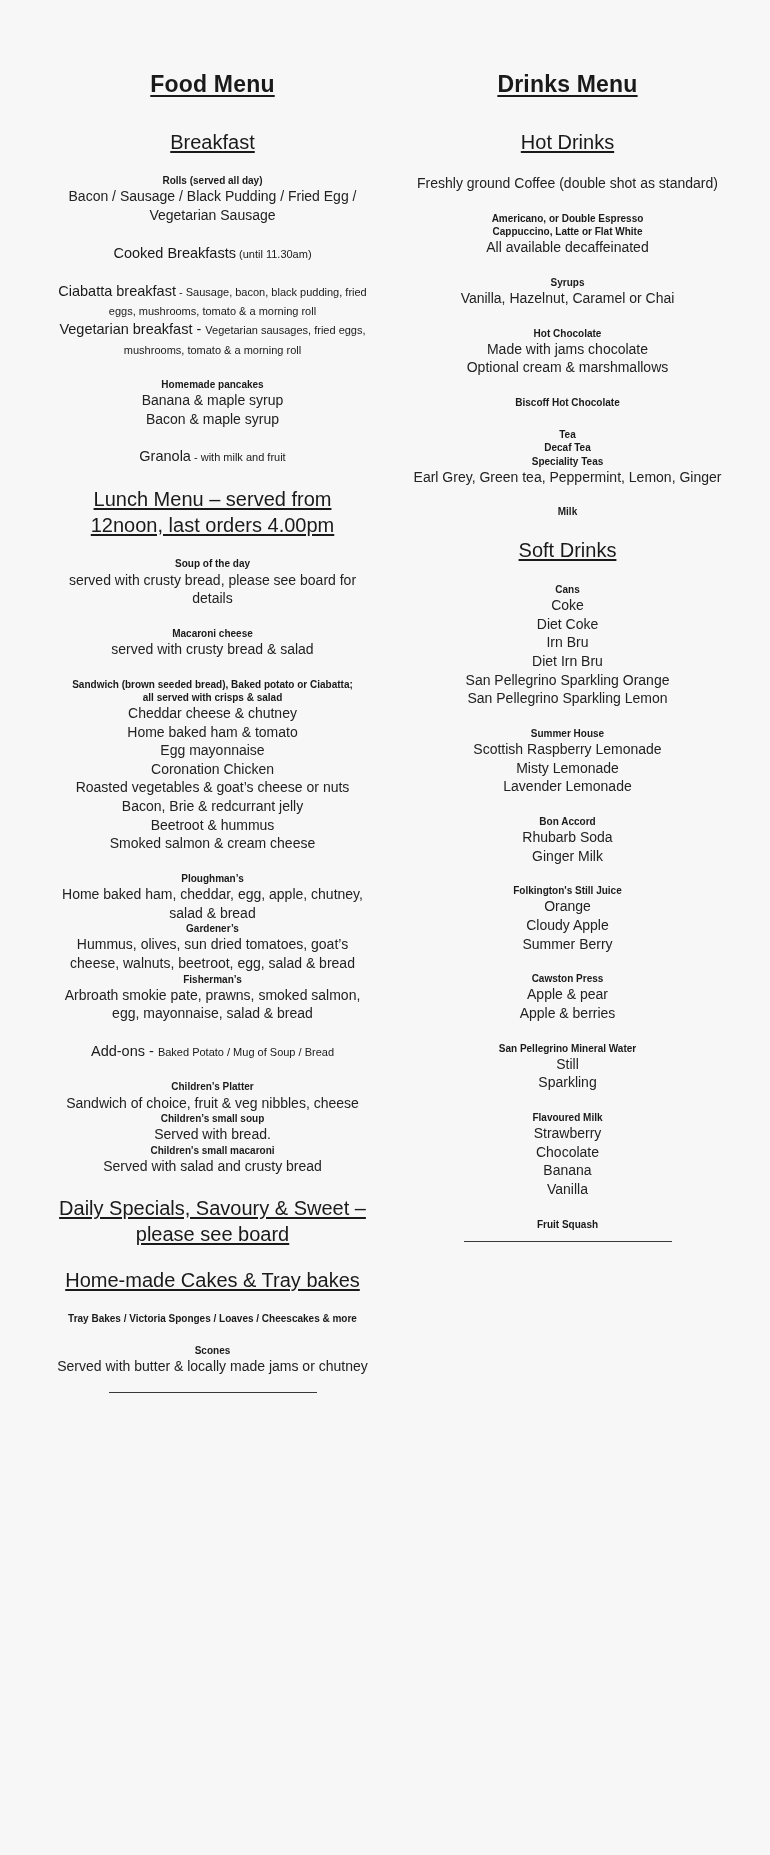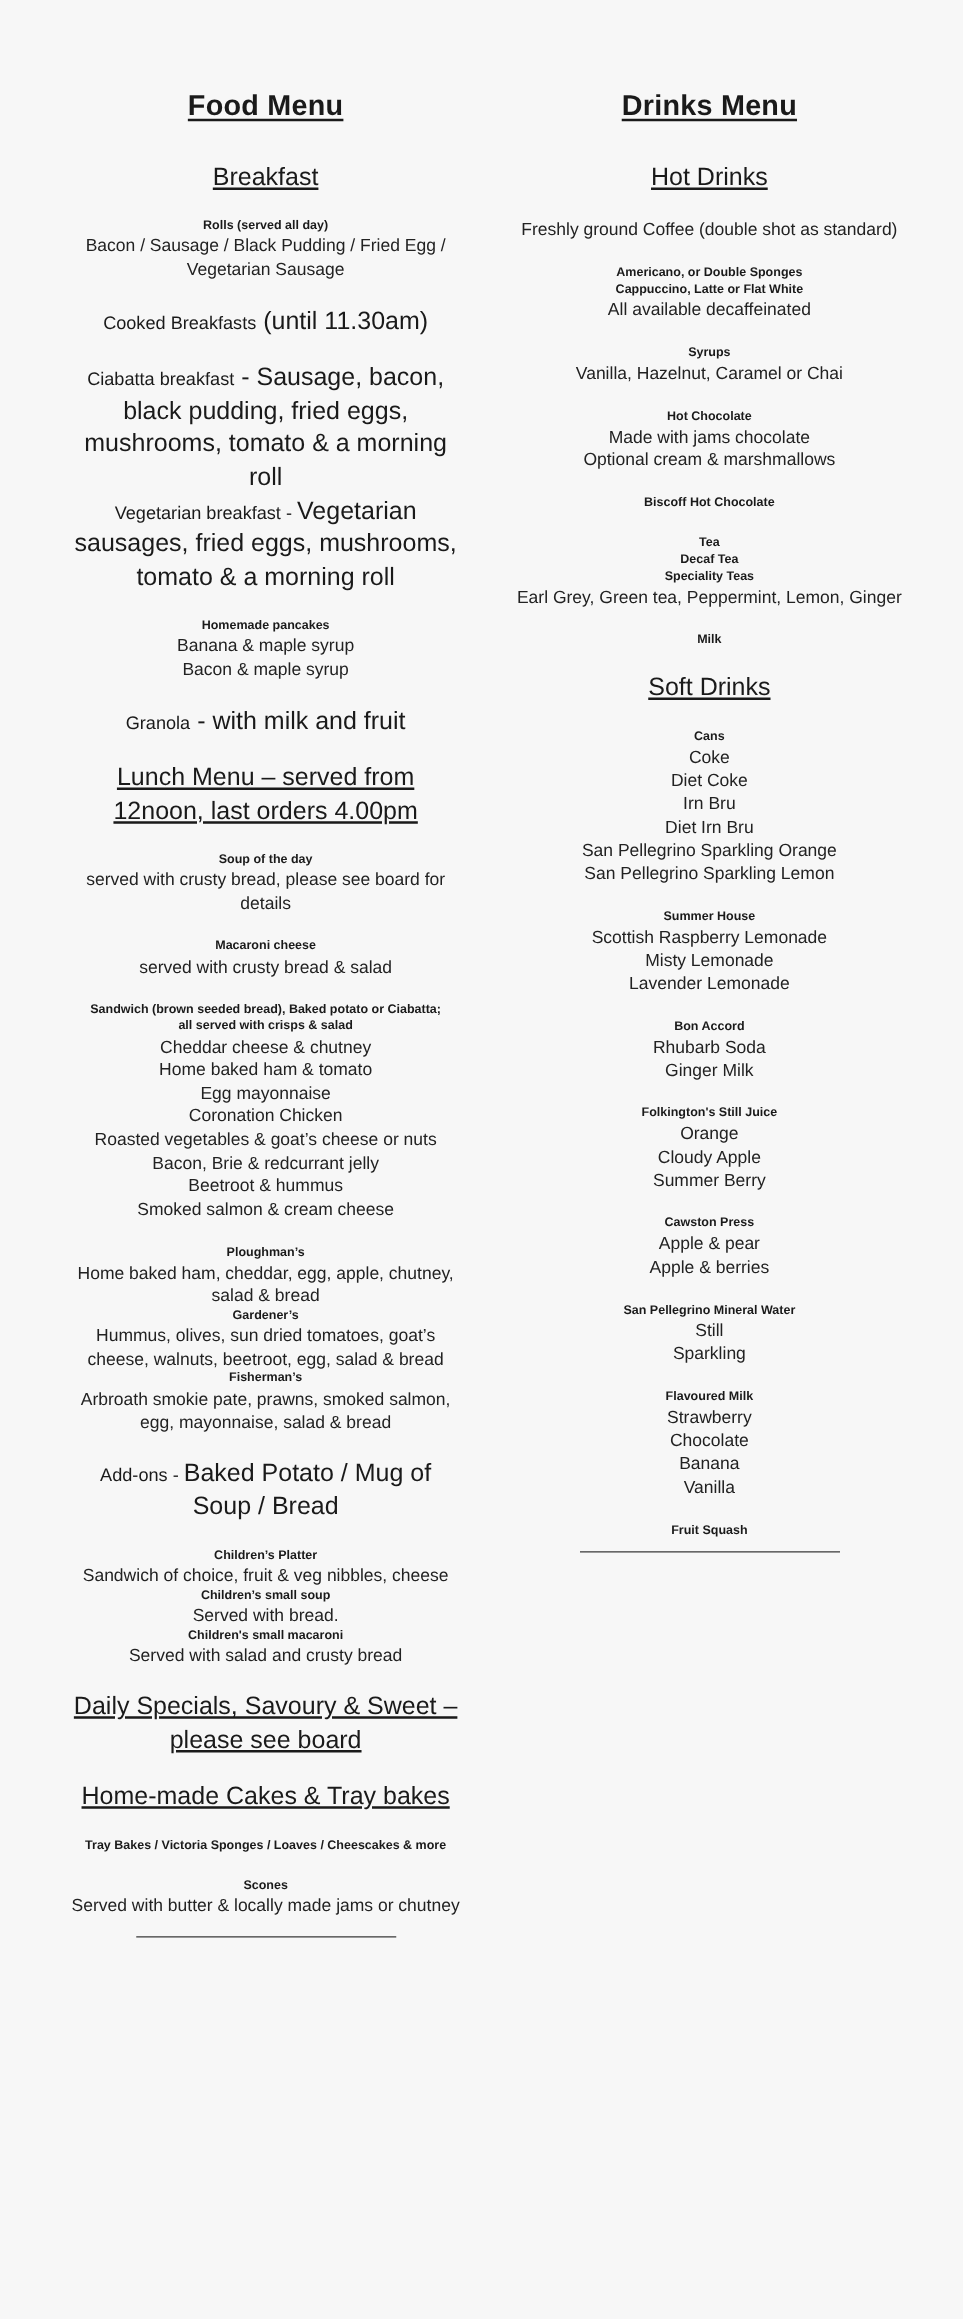--- a/index.html
+++ b/index.html
@@ -64,21 +64,21 @@
     line-height: 1.33;
     margin: 0;
     color: #222;
   }
   .mixed {
     font-size: 14.5px;
     line-height: 1.33;
     margin: 0;
   }
   .mixed b { font-weight: normal; }
-  .mixed span.light { font-weight: normal; font-size: 20px; }
+  .mixed span.light { font-weight: normal; font-size: 11px; }
   .gap-md { height: 19px; }
 
   .rule {
     margin: 0 auto;
     width: 208px;
     border: 0;
     border-top: 1px solid #3a3a3a;
     height: 1px;
   }
   .rule-wrap { padding-top: 16px; }
@@ -197,21 +197,21 @@
       <div class="menu-title">Drinks Menu</div>
 
       <div class="section-heading">Hot Drinks</div>
 
       <div class="gap-md"></div>
 
       <div class="item-desc">Freshly ground Coffee (double shot as standard)</div>
 
       <div class="gap-md"></div>
 
-      <div class="item-title">Americano, or Double Sponges</div>
+      <div class="item-title">Americano, or Double Espresso</div>
       <div class="item-title">Cappuccino, Latte or Flat White</div>
       <div class="item-desc">All available decaffeinated</div>
 
       <div class="gap-md"></div>
 
       <div class="item-title">Syrups</div>
       <div class="item-desc">Vanilla, Hazelnut, Caramel or Chai</div>
 
       <div class="gap-md"></div>
 

